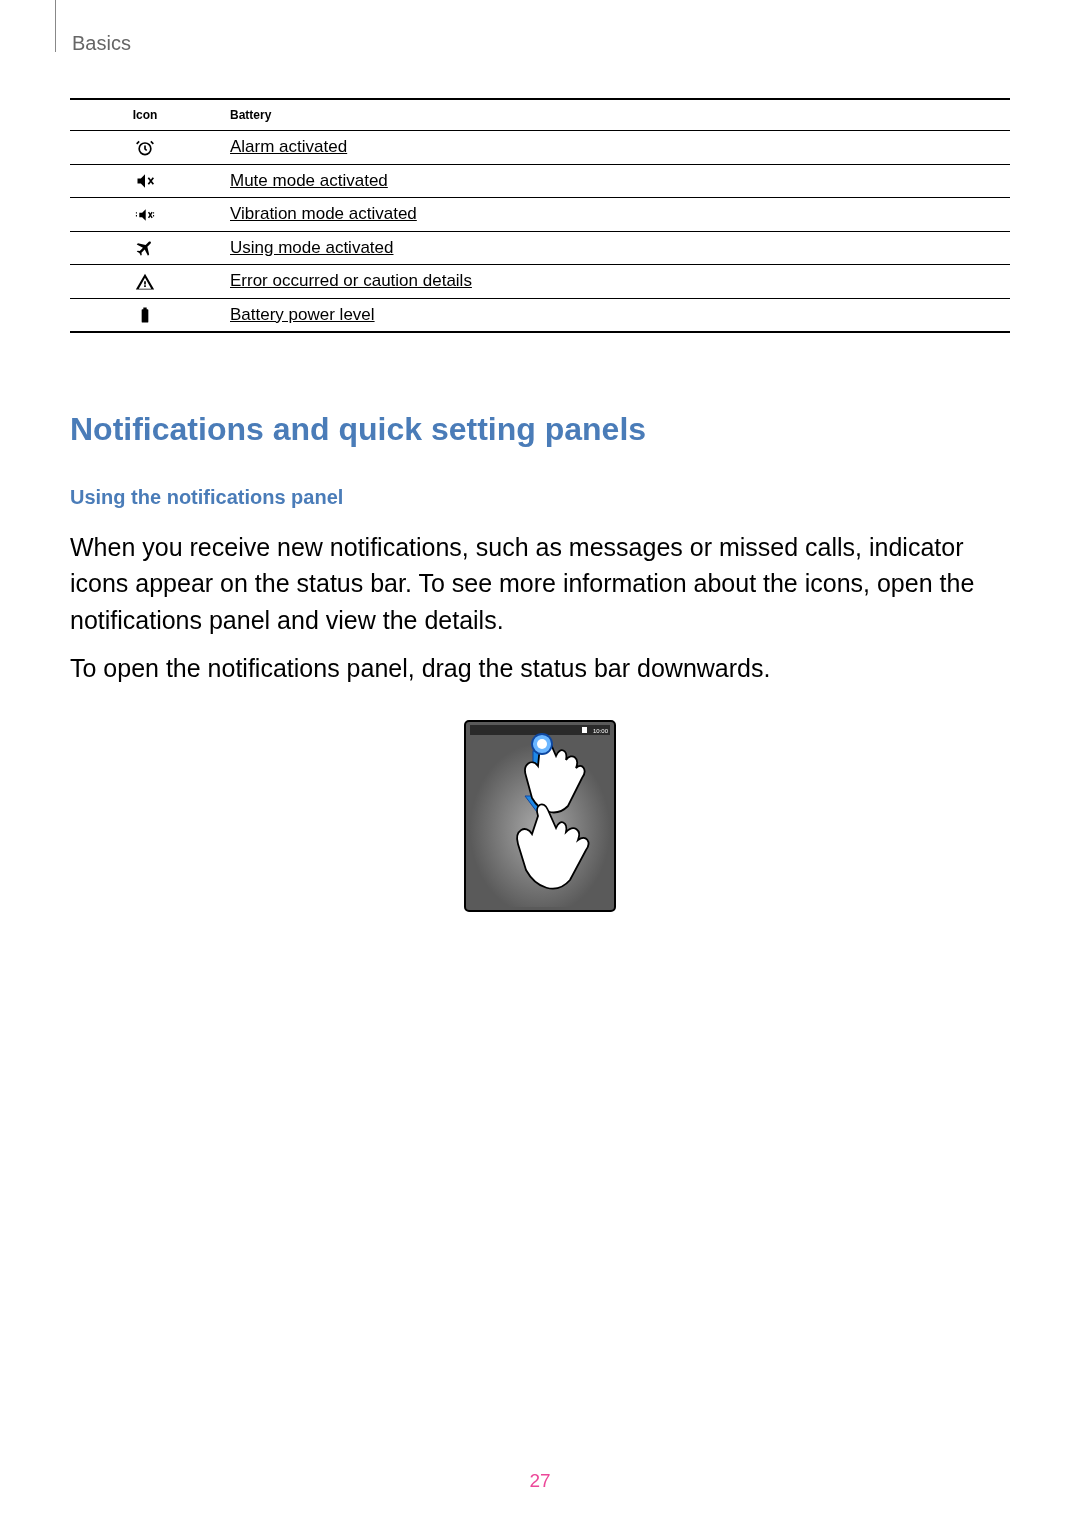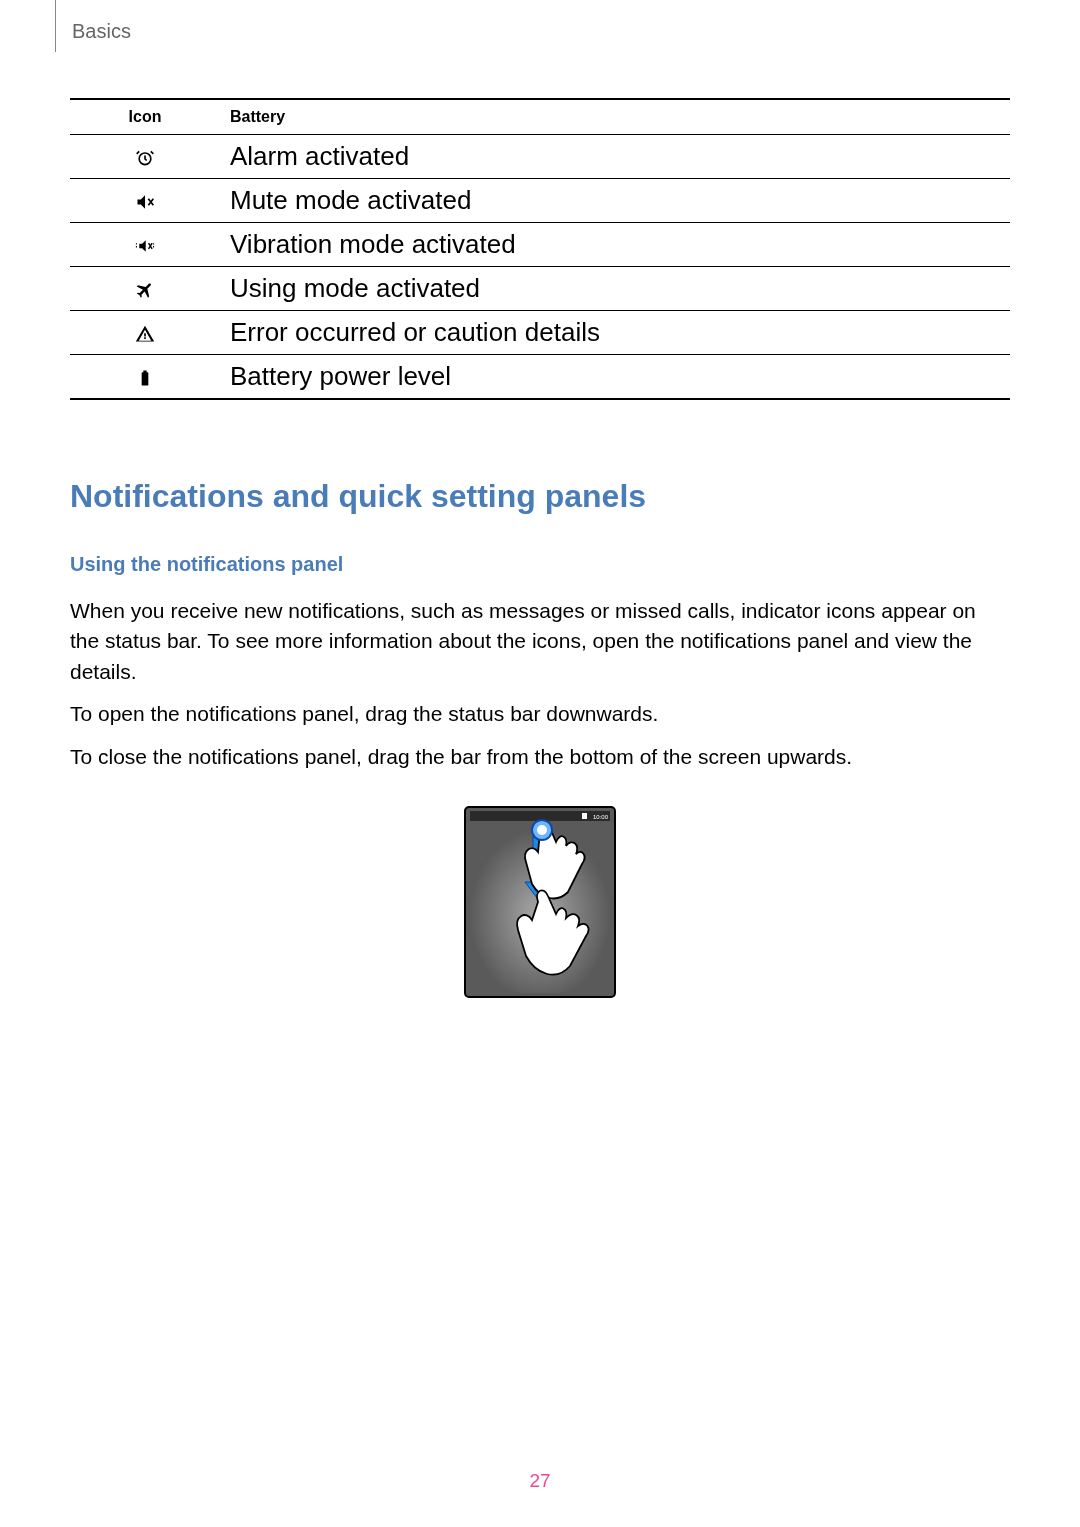--- a/index.html
+++ b/index.html
@@ -14,51 +14,52 @@
     .header-line {
       position: absolute;
       top: 0;
       left: 55px;
       width: 1px;
       height: 52px;
       background: #888;
     }
     .breadcrumb {
       position: absolute;
-      top: 20px;
+      top: 32px;
       left: 72px;
       font-size: 20px;
       color: #666;
     }
     .content {
       padding-top: 98px;
       padding-left: 70px;
       padding-right: 70px;
     }
     table {
       width: 100%;
       border-collapse: collapse;
       border-top: 2px solid #000;
       border-bottom: 2px solid #000;
     }
     thead th {
       text-align: left;
       font-weight: bold;
-      font-size: 16px;
+      font-size: 12px;
       padding: 8px 10px 8px 10px;
       border-bottom: 1.5px solid #000;
     }
     thead th:first-child {
       width: 150px;
       text-align: center;
     }
     tbody td {
-      font-size: 26px;
+      font-size: 17px;
       padding: 6px 10px;
       border-bottom: 1px solid #000;
+      text-decoration: underline;
     }
     tbody tr:last-child td {
       border-bottom: none;
     }
     tbody td:first-child {
       width: 150px;
       text-align: center;
     }
     .icon-cell svg { width: 20px; height: 20px; vertical-align: middle; }
     h1 {
@@ -68,21 +69,21 @@
       margin-top: 78px;
       margin-bottom: 38px;
     }
     h2 {
       font-size: 20px;
       font-weight: bold;
       color: #4a7cb8;
       margin-bottom: 20px;
     }
     .body-text {
-      font-size: 21px;
+      font-size: 25px;
       line-height: 1.45;
       margin-bottom: 12px;
     }
     .illustration-wrap {
       text-align: center;
       margin-top: 30px;
     }
     .illustration {
       display: inline-block;
       width: 160px;
@@ -169,21 +170,20 @@
         <td>Battery power level</td>
       </tr>
     </tbody>
   </table>
 
   <h1>Notifications and quick setting panels</h1>
   <h2>Using the notifications panel</h2>
 
   <p class="body-text">When you receive new notifications, such as messages or missed calls, indicator icons appear on the status bar. To see more information about the icons, open the notifications panel and view the details.</p>
   <p class="body-text">To open the notifications panel, drag the status bar downwards.</p>
-  <p class="body-text">To close the notifications panel, drag the bar from the bottom of the screen upwards.</p>
 
   <div class="illustration-wrap">
     <div class="illustration">
       <svg viewBox="0 0 160 200" width="160" height="200">
 
         <rect x="5" y="5" width="150" height="190" rx="4" fill="#5a5a5a" stroke="#000" stroke-width="2"></rect>
 
         <rect x="10" y="9" width="140" height="10" fill="#2a2a2a"></rect>
         <rect x="122" y="11" width="5" height="6" fill="#fff"></rect>
         <text x="148" y="17" font-size="6" fill="#fff" text-anchor="end">10:00</text>

